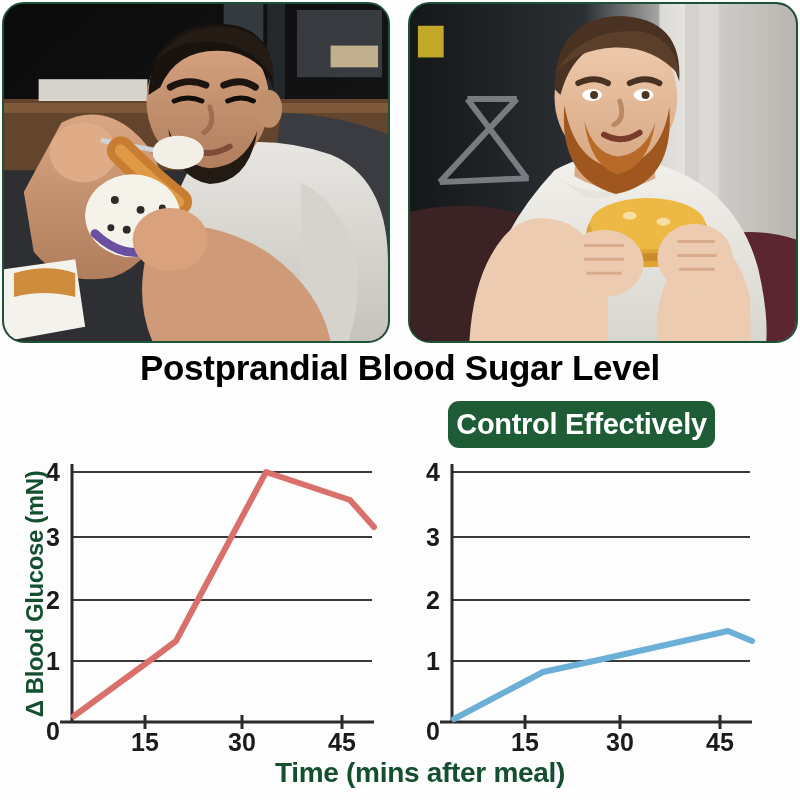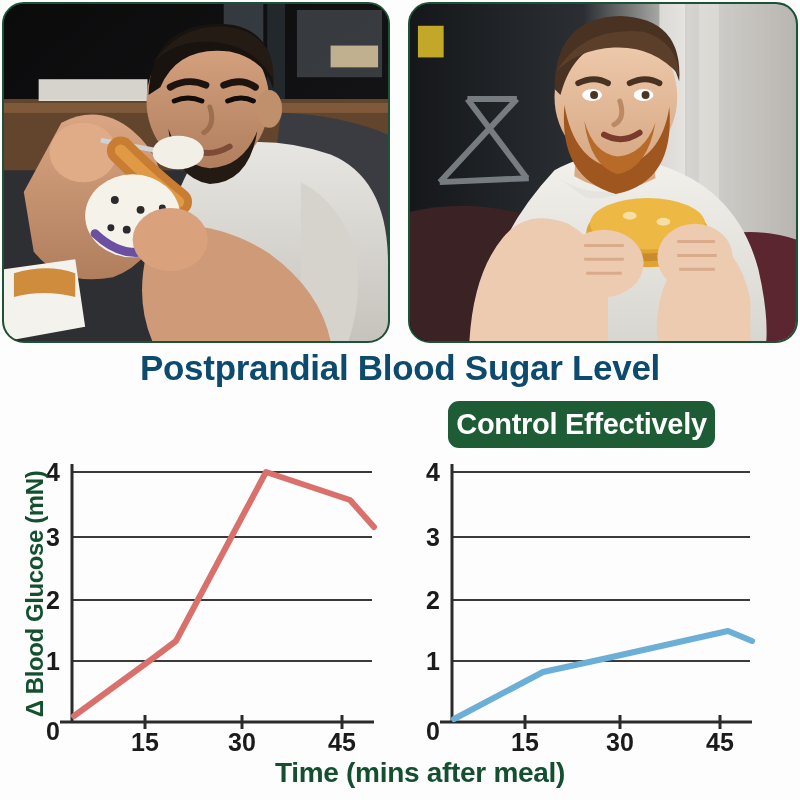--- a/index.html
+++ b/index.html
@@ -22,21 +22,21 @@
   }
   .photo.left  { left: 2px;   width: 388px; }
   .photo.right { left: 408px; width: 390px; }
   .ph-canvas { position: absolute; inset: 0; }
 
   
   .title {
     position: absolute; left: 0; top: 348px; width: 800px;
     text-align: center;
     font-size: 35px; font-weight: 700; letter-spacing: -0.3px;
-    color: #0c4a6e;
+    color: #000000;
     font-family: "Liberation Sans", sans-serif;
   }
 
   
   .badge {
     position: absolute; left: 448px; top: 401px;
     width: 267px; height: 47px;
     background: #1d5c34;
     border-radius: 11px;
     display: flex; align-items: center; justify-content: center;

